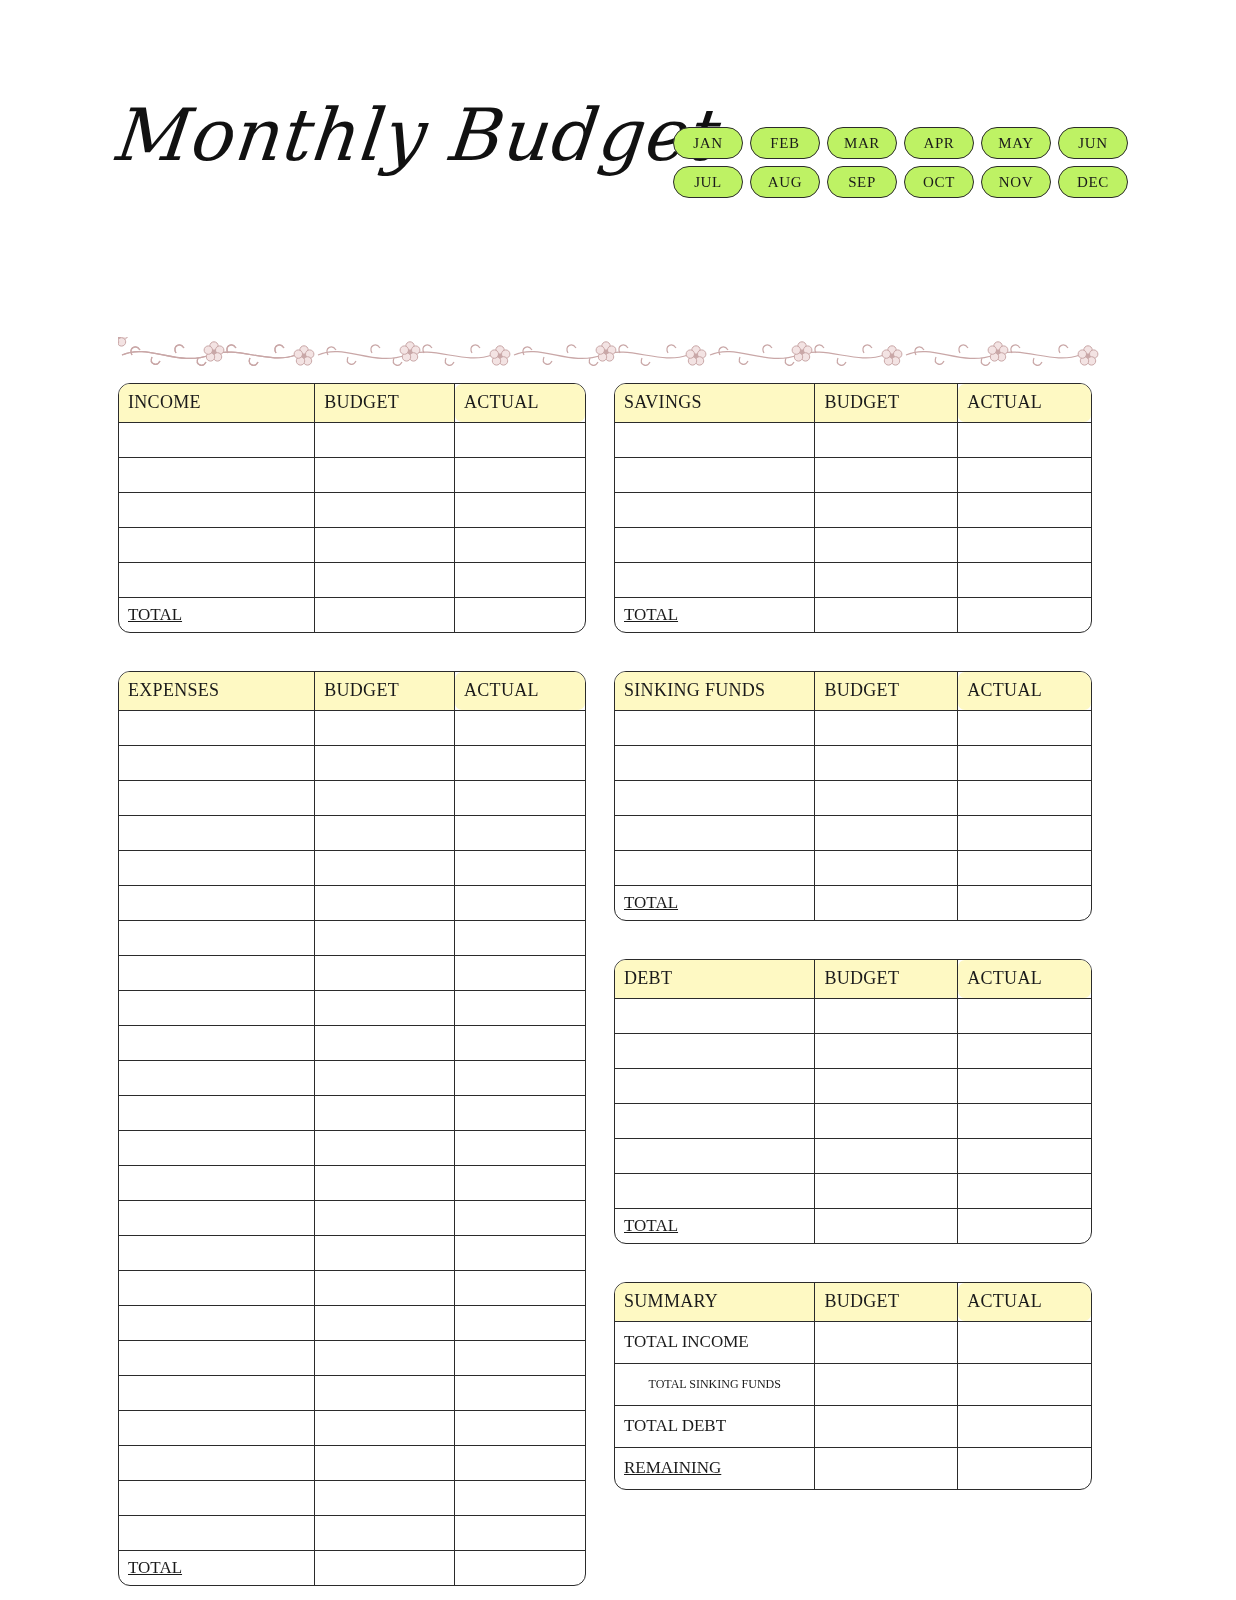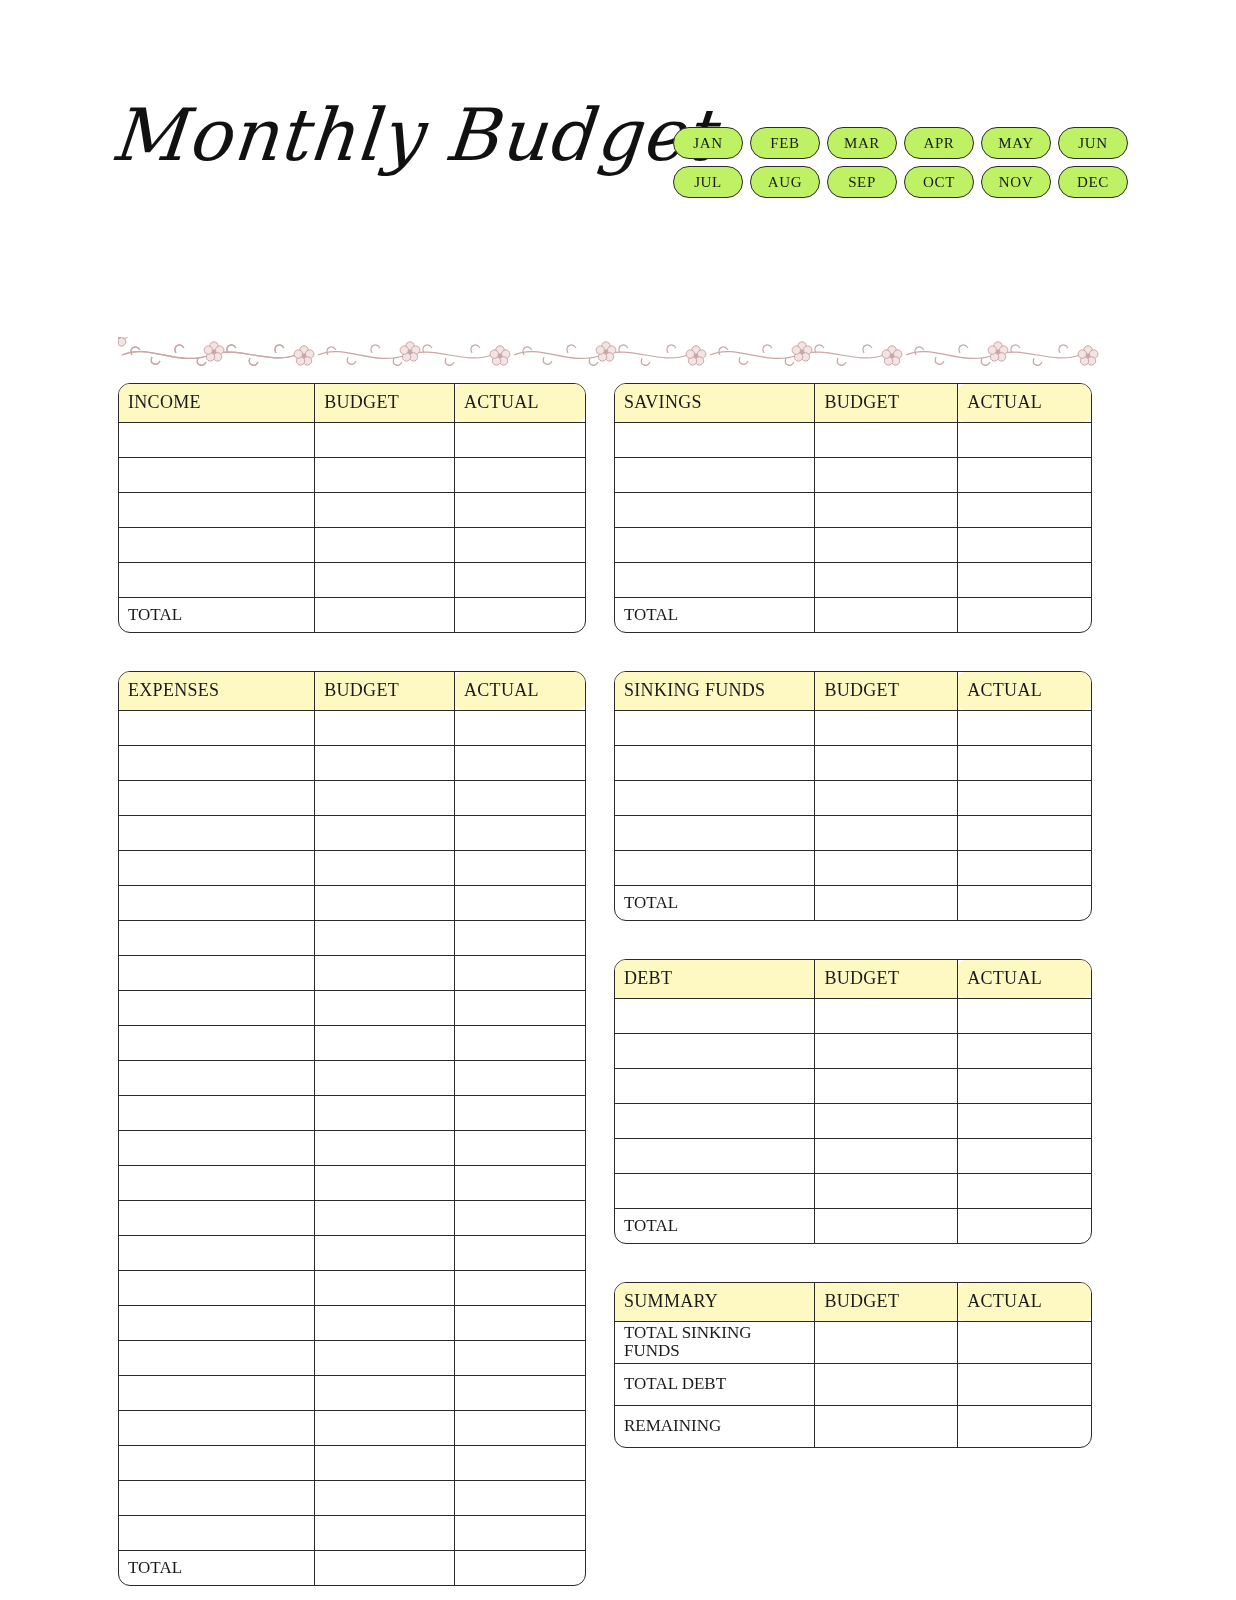--- a/index.html
+++ b/index.html
@@ -114,32 +114,33 @@
   .tbl th {
     background: #fef9c3;
     height: 38px;
     font-size: 18px;
     letter-spacing: 0.3px;
   }
   
   .tbl tr > *:first-child { border-left: none; }
   .tbl tr > *:last-child { border-right: none; }
   .tbl tr:first-child > * { border-top: none; }
-  .tbl tr:last-child > * { border-bottom: none; }
+  .tbl tr:last-child > * { border-bottom: none; text-decoration: underline; }
 
   .c-name { width: 42%; }
   .c-budget { width: 30%; }
   .c-actual { width: 28%; border-radius: 7px; }
 
   .row-label {
     font-size: 17px;
   }
   .row-label.small {
-    font-size: 17px;
+    font-size: 12px;
     line-height: 1.05;
+    text-align: center;
   }
   .summary td { height: 42px; }
 </style>
 </head>
 <body>
 
 <div class="page">
 
   <div class="header">
     <div class="title">Monthly Budget</div>
@@ -517,20 +518,25 @@
 
       <div class="tbl summary">
         <table>
           <tbody>
               <tr>
             <th class="c-name">SUMMARY</th>
             <th class="c-budget">BUDGET</th>
             <th class="c-actual">ACTUAL</th>
           </tr>
           <tr>
+            <td class="row-label">TOTAL INCOME</td>
+            <td></td>
+            <td></td>
+          </tr>
+          <tr>
             <td class="row-label small">TOTAL SINKING FUNDS</td>
             <td></td>
             <td></td>
           </tr>
           <tr>
             <td class="row-label">TOTAL DEBT</td>
             <td></td>
             <td></td>
           </tr>
           <tr>

